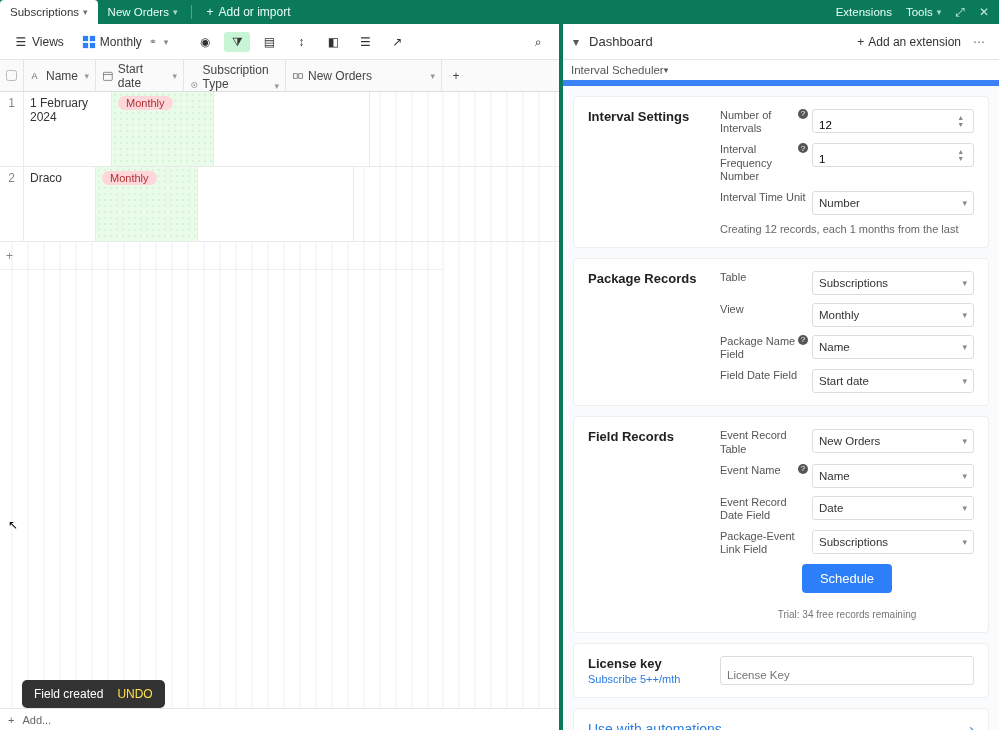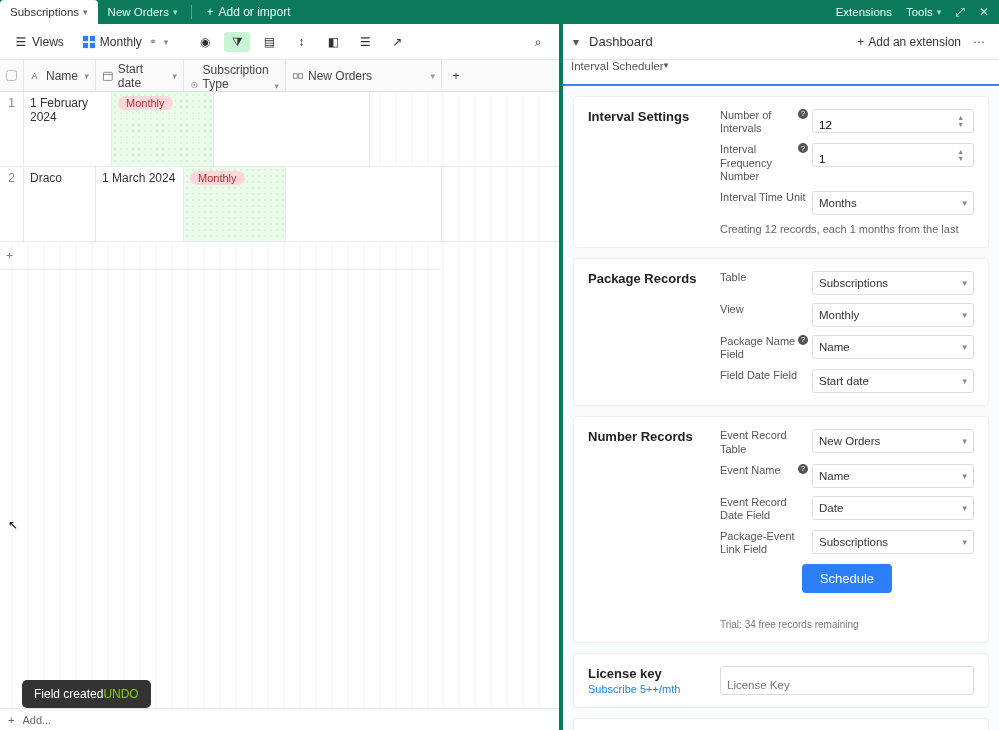--- a/index.html
+++ b/index.html
@@ -109,39 +109,39 @@
   position:absolute; bottom:0; left:0; right:0; height:22px;
   border-top:1px solid #e5e5e5; background:#fff;
   display:flex; align-items:center; gap:8px; padding:0 8px;
   font-size:11px; color:#666;
 }
 
 
 .toast {
   position:absolute; left:22px; bottom:22px;
   background:#333; color:#fff; border-radius:5px;
-  padding:7px 12px; display:flex; align-items:flex-end; 
+  padding:7px 12px; display:flex; align-items:flex-end; gap:14px;
   font-size:12px;
 }
-.toast .undo { color:#84cc16; font-weight:500; cursor:pointer; }
+.toast .undo { color:#fde047; font-weight:500; cursor:pointer; }
 
 
 .ext-head {
   height:36px; border-bottom:1px solid #e5e5e5;
   display:flex; align-items:center; padding:0 10px; gap:8px;
 }
 .ext-head .chev { margin-right:2px; color:#555; }
 .ext-head .title { font-size:13px; color:#333; }
 .ext-head .spacer { flex:1; }
 .ext-head .addext { display:flex; align-items:center; gap:4px; cursor:pointer; font-size:12px; color:#333; }
 .ext-head .more { cursor:pointer; color:#666; padding:0 4px; }
 
 .ext-sub {
-  height:26px; border-bottom:2px solid #3b82f6;
-  display:flex; align-items:flex-start; padding:0 8px; gap:0;
+  height:26px; border-bottom:6px solid #3b82f6;
+  display:flex; align-items:center; padding:0 8px; gap:0;
   font-size:11.5px; color:#555;
 }
 .ext-sub .chev { font-size:9px; }
 
 .ext-body { flex:1; overflow:auto; padding:0 10px 10px 10px; background:#fafbfc; }
 
 .card {
   background:#fff; border:1px solid #eee; border-radius:4px;
   margin-top:10px; padding:12px 14px;
   display:flex; gap:12px;
@@ -162,21 +162,21 @@
   display:flex; align-items:center; justify-content:space-between;
 }
 .field-input input { border:none; outline:none; width:100%; font-size:11.5px;margin-top:8px; }
 .dropdown-caret { font-size:9px; color:#888; }
 .stepper { width:14px; display:flex; flex-direction:column; font-size:7px; color:#888; line-height:1; text-align:center; }
 .hint-row { font-size:11px; color:#666; }
 .schedule-btn {
   background:#2d7ff9; color:#fff; border:none; border-radius:4px;
   padding:7px 18px; font-size:13px; cursor:pointer; align-self:center;
 }
-.trial-hint { font-size:10px; color:#777; margin-top:18px; }
+.trial-hint { font-size:10px; color:#777; text-align:center; margin-top:8px; }
 
 .automations {
   margin-top:10px; padding:12px 14px; border:1px solid #eee; border-radius:4px;
   background:#fff; display:flex; align-items:center; justify-content:space-between;
   cursor:pointer;
 }
 .automations .label { font-size:14px; color:#2a7de1; font-weight:500; }
 
 .cursor-arrow {
   position:absolute; left:8px; top:494px; font-size:12px; color:#000; pointer-events:none;
@@ -310,21 +310,20 @@
         <div class="cell cell-rownum">1</div>
         <div class="cell cell-start">1 February 2024</div>
         <div class="cell cell-sub">
           <span class="pill">Monthly</span>
         </div>
         <div class="cell cell-orders"></div>
       </div>
       <div class="row">
         <div class="cell cell-rownum">2</div>
         <div class="cell cell-name">Draco</div>
-        <div class="cell cell-start">1 March 2024</div>
         <div class="cell cell-sub">
           <span class="pill">Monthly</span>
         </div>
         <div class="cell cell-orders"></div>
       </div>
       <div class="row-add">+</div>
     </div>
 
     <div class="leftfoot">
       <span>+</span>
@@ -372,21 +371,21 @@
           <div class="field-row">
             <div class="field-label"><span>Interval Frequency Number</span><span class="qmark">?</span></div>
             <div class="field-input">
               <input value="1" style="">
               <span class="stepper">▲<br>▼</span>
             </div>
           </div>
           <div class="field-row">
             <div class="field-label">Interval Time Unit</div>
             <div class="field-input">
-              <span>Months</span>
+              <span>Number</span>
               <span class="dropdown-caret">▾</span>
             </div>
           </div>
           <div class="hint-row">Creating 12 records, each 1 months from the last</div>
         </div>
       </div>
 
       <div class="card">
         <div class="card-title">Package Records</div>
         <div class="card-body">
@@ -415,21 +414,21 @@
             <div class="field-label">Field Date Field</div>
             <div class="field-input">
                 <span>Start date</span>
                 <span class="dropdown-caret">▾</span>
               </div>
           </div>
         </div>
       </div>
 
       <div class="card">
-        <div class="card-title">Number Records</div>
+        <div class="card-title">Field Records</div>
         <div class="card-body">
           <div class="field-row">
             <div class="field-label">Event Record Table</div>
             <div class="field-input">
                 <span>New Orders</span>
                 <span class="dropdown-caret">▾</span>
               </div>
           </div>
           <div class="field-row">
             <div class="field-label"><span>Event Name</span><span class="qmark">?</span></div>

